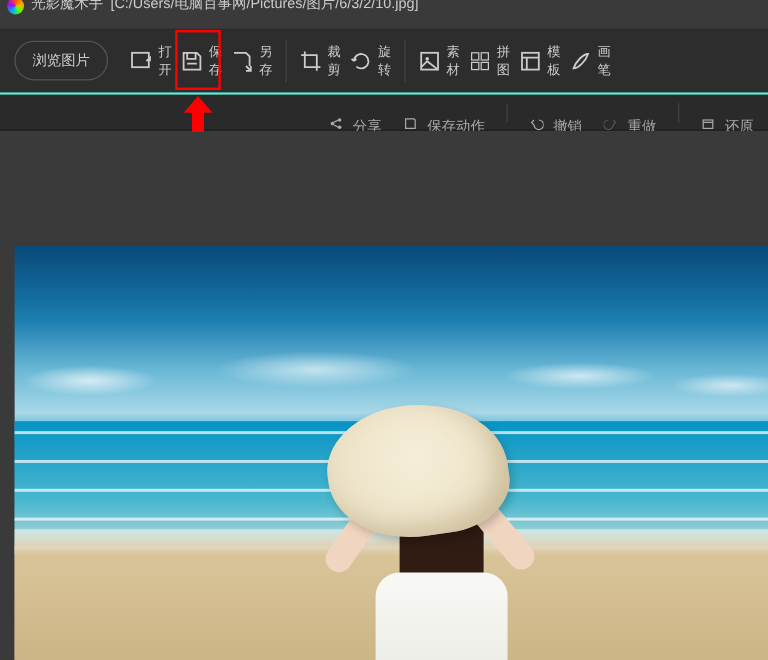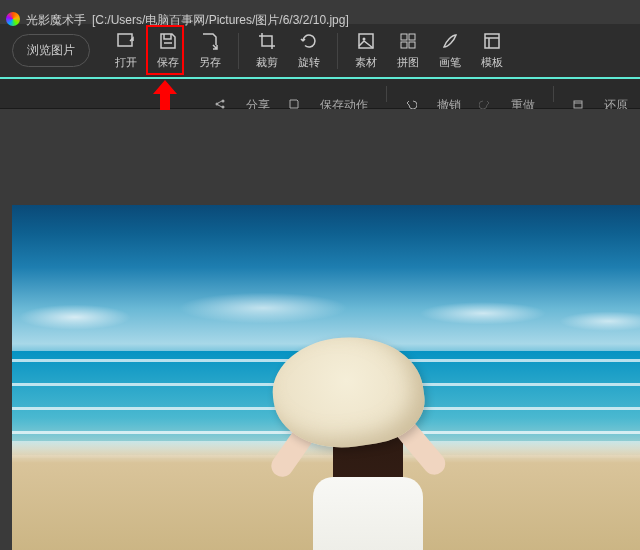--- a/index.html
+++ b/index.html
@@ -6,21 +6,21 @@
   body {
     width: 640px; height: 550px;
     background: #2b2b2b;
     font-family: "Microsoft YaHei", sans-serif;
     overflow: hidden;
   }
   .titlebar {
     height: 22px;
     background: #3a3a3a;
     display: flex;
-    align-items: flex-start;
+    align-items: flex-end;
     padding: 12px 6px;
     font-size: 12px;
     color: #ccc;
   }
   .titlebar .logo {
     width: 14px; height: 14px;
     border-radius: 50%;
     background: conic-gradient(#ff5500, #ffaa00, #55ff00, #00aaff, #aa00ff, #ff5500);
     margin-right: 6px;
   }
@@ -38,21 +38,21 @@
     border-radius: 18px;
     color: #ccc;
     font-size: 12px;
     padding: 7px 14px;
     background: #2d2d2d;
     margin-right: 12px;
     cursor: pointer;
   }
   .tool {
     display: flex;
-    flex-direction: column;
+    flex-direction: row;
     align-items: center;
     justify-content: center;
     width: 36px;
     height: 46px;
     color: #ccc;
     cursor: pointer;
     gap: 4px;
   }
   .tool .ico { width: 20px; height: 20px; display:flex; align-items:center; justify-content:center; }
   .tool .lbl { font-size: 11px; }
@@ -75,21 +75,21 @@
     background: #2a2a2a;
     border-bottom: 1px solid #1a1a1a;
     display: flex;
     align-items: center;
     justify-content: flex-end;
     padding: 0 12px;
     gap: 18px;
     color: #aaa;
     font-size: 12px;
   }
-  .sub-item { display:flex; align-items:center; gap:20px; cursor:pointer;margin-top:23px; }
+  .sub-item { display:flex; gap:8px; cursor:pointer;margin-top:23px; }
   .sub-item.disabled { color:#a3a3a3; cursor:default; }
   .canvas {
     height: 443px;
     background: #3a3a3a;
     position: relative;
   }
   .image-area {
     position: absolute;
     left: 12px; right: 0; top: 96px; bottom: 0;
     overflow: hidden;
@@ -239,33 +239,33 @@
           <rect x="11" y="3" width="6" height="6" fill="none" stroke="#ccc"></rect>
           <rect x="3" y="11" width="6" height="6" fill="none" stroke="#ccc"></rect>
           <rect x="11" y="11" width="6" height="6" fill="none" stroke="#ccc"></rect>
         </svg>
     </span>
     <span class="lbl">拼图</span>
   </div>
   <div class="tool">
     <span class="ico">
       <svg width="20" height="20" viewBox="0 0 20 20">
-          <path d="M4 16c2-6 8-12 12-12-2 6-8 12-12 12z" fill="none" stroke="#ccc" stroke-width="1.5"></path>
-        </svg>
-    </span>
-    <span class="lbl">画笔</span>
-  </div>
-  <div class="tool">
-    <span class="ico">
-      <svg width="20" height="20" viewBox="0 0 20 20">
           <rect x="3" y="3" width="14" height="14" fill="none" stroke="#ccc" stroke-width="1.5"></rect>
           <path d="M3 7h14M7 7v10" stroke="#ccc" stroke-width="1.5"></path>
         </svg>
     </span>
     <span class="lbl">模板</span>
+  </div>
+  <div class="tool">
+    <span class="ico">
+      <svg width="20" height="20" viewBox="0 0 20 20">
+          <path d="M4 16c2-6 8-12 12-12-2 6-8 12-12 12z" fill="none" stroke="#ccc" stroke-width="1.5"></path>
+        </svg>
+    </span>
+    <span class="lbl">画笔</span>
   </div>
 </div>
 
 <div class="sub-toolbar">
   <div class="sub-item">
     <span>
       <svg width="12" height="12" viewBox="0 0 12 12">
           <circle cx="3" cy="6" r="1.5" fill="#aaa"></circle>
           <circle cx="9" cy="3" r="1.5" fill="#aaa"></circle>
           <circle cx="9" cy="9" r="1.5" fill="#aaa"></circle>

